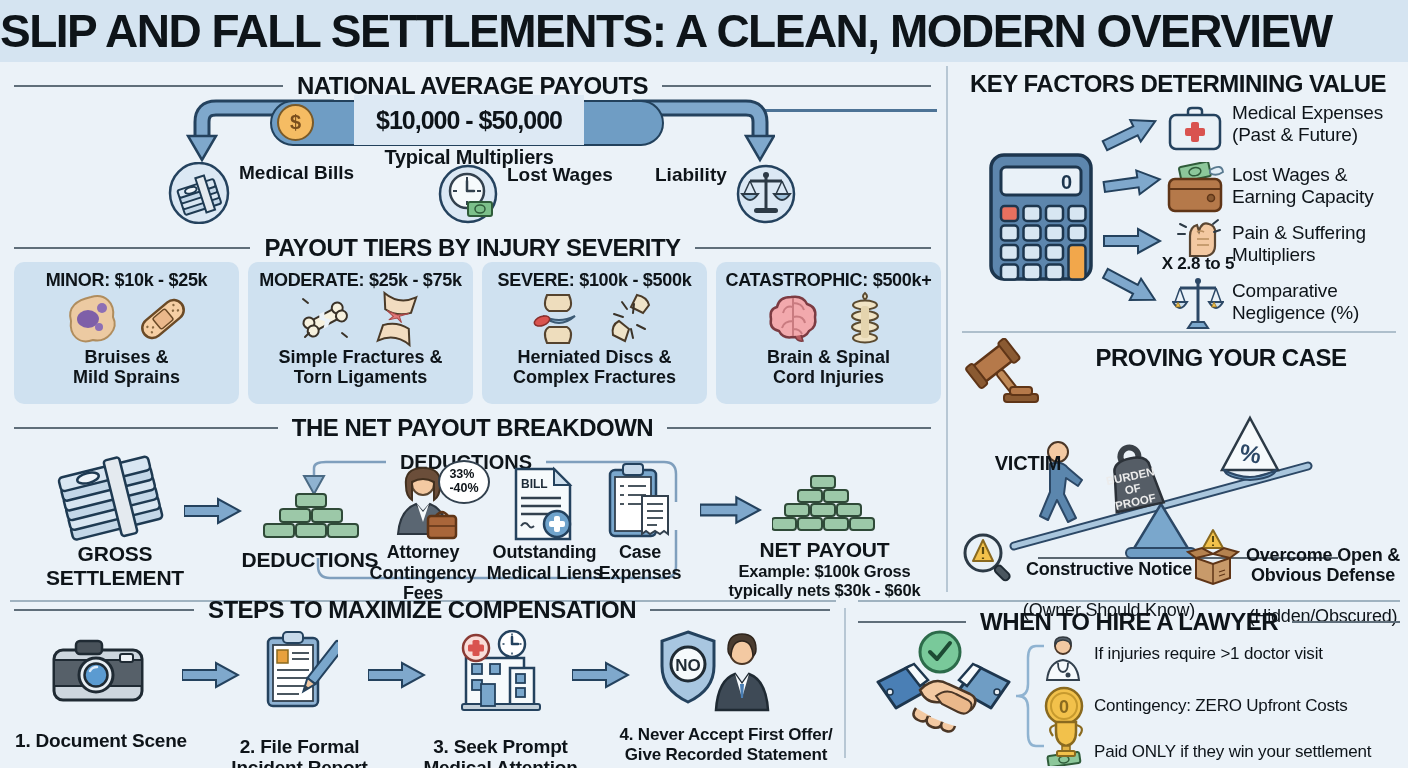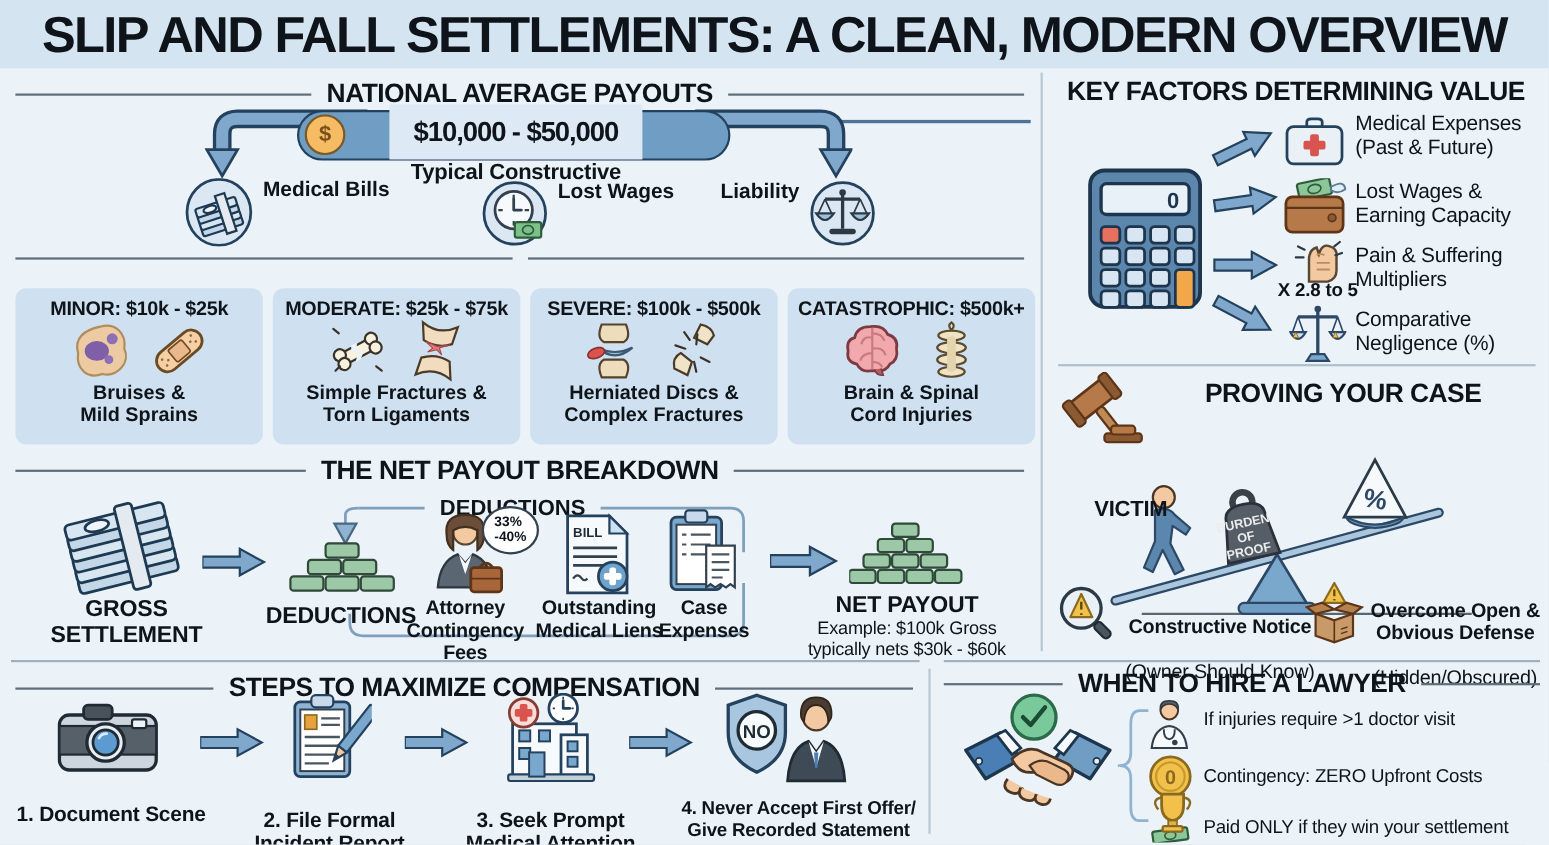--- a/index.html
+++ b/index.html
@@ -1,18 +1,18 @@
 <!DOCTYPE html>
 <html><head>
 <meta charset="utf-8">
 <style>
   html,body{margin:0;padding:0;background:#dfe9f2}
   .stage{position:relative;width:1408px;height:768px;background:#ebf2f8;font-family:"Liberation Sans",sans-serif;color:#0e1419;overflow:hidden}
   .abs{position:absolute}
-  .titleband{position:absolute;left:0;top:0;width:1408px;height:62px;background:#d5e4f1;display:flex;align-items:center;justify-content:center}
+  .titleband{position:absolute;left:0;top:0;width:1408px;height:62px;background:#d5e4f1;display:flex;align-items:center;}
   .title{font-size:46px;font-weight:bold;letter-spacing:-1.5px;white-space:nowrap}
   .hdr{position:absolute;display:flex;align-items:center;gap:14px;font-weight:bold;font-size:24px;letter-spacing:-0.5px;white-space:nowrap}
   .hdr .line{flex:1;height:2px;background:#5f6e7a}
   .hdr-plain{position:absolute;font-weight:bold;font-size:24px;letter-spacing:-0.5px;text-align:center}
   .cap{position:absolute;font-weight:bold;text-align:center;white-space:pre-line;line-height:1.14;font-size:18px;letter-spacing:-0.2px}
   .sub{font-weight:normal;text-align:center;white-space:pre-line;line-height:1.14;font-size:17px}
   .lbl{position:absolute;font-weight:normal;white-space:pre-line;line-height:1.15;font-size:19px;letter-spacing:-0.2px}
   .divider{position:absolute;background:#b7c7d4}
   .capsule{position:absolute;left:270px;top:100px;width:390px;height:42px;background:#6f9dc4;border:2.5px solid #22415c;border-radius:23px}
   .coin{position:absolute;left:5px;top:2px;width:33px;height:33px;background:#f5bc63;border:2.5px solid #7a5a28;border-radius:50%;display:flex;align-items:center;justify-content:center;font-weight:bold;font-size:20px;color:#7a4f1d}
@@ -59,21 +59,21 @@
     <path d="M2 12 H116 Q130 12 130 26 V40" fill="none" stroke="#7fa8cc" stroke-width="11"></path>
     <polygon points="116,40 144,40 130,64" fill="#7fa8cc" stroke="#24425e" stroke-width="2.5"></polygon>
   </svg>
 
   <div class="capsule">
     <div class="coin">
         <span>$</span>
       </div>
   </div>
   <div class="amountbox">$10,000 - $50,000</div>
-  <div class="cap" style="left:354px;top:146px;width:230px;font-size:20px">Typical Constructive</div>
+  <div class="cap" style="left:354px;top:146px;width:230px;font-size:20px">Typical Multipliers</div>
 
   <div class="natitem" style="left:168px;top:162px">
     <svg width="62" height="62" viewBox="0 0 62 62">
       <ellipse cx="31" cy="31" rx="29" ry="30" fill="#dbe8f4" stroke="#24425e" stroke-width="2.5"></ellipse>
       <g transform="rotate(-18 31 34)" stroke="#1e3a52" stroke-width="2">
         <rect x="12" y="40" width="38" height="8" rx="2" fill="#c3d7e8"></rect>
         <rect x="12" y="34" width="38" height="8" rx="2" fill="#d8e6f2"></rect>
         <rect x="12" y="28" width="38" height="8" rx="2" fill="#c3d7e8"></rect>
         <rect x="12" y="22" width="38" height="8" rx="2" fill="#d8e6f2"></rect>
         <ellipse cx="25" cy="26" rx="6" ry="3" fill="#eef4f9"></ellipse>
@@ -104,20 +104,21 @@
       <path d="M14 17 H46" stroke="#2c3a46" stroke-width="3"></path>
       <path d="M14 17 L8 30 M14 17 L20 30 M46 17 L40 30 M46 17 L52 30" stroke="#2c3a46" stroke-width="1.5"></path>
       <path d="M6 30 Q14 42 22 30 Z" fill="#9fc0da" stroke="#2c3a46" stroke-width="2"></path>
       <path d="M38 30 Q46 42 54 30 Z" fill="#9fc0da" stroke="#2c3a46" stroke-width="2"></path>
       <rect x="18" y="44" width="24" height="5" rx="2.5" fill="#2c3a46"></rect>
     </svg>
   </div>
 
   <div class="hdr" style="left:14px;top:234px;width:917px">
     <span class="line"></span>
+      <span>PAYOUT TIERS BY INJURY SEVERITY</span>
       <span class="line"></span>
   </div>
 
   <div class="tiercard" style="left:14px">
     <div class="tiertitle">MINOR: $10k - $25k</div>
     <div class="tiericons">
       <svg width="56" height="56" viewBox="0 0 56 56">
         <path d="M28 6 C42 2 52 12 50 26 C56 38 44 52 30 49 C16 54 6 44 8 30 C4 16 14 9 28 6 Z" fill="#eccaa2" stroke="#b08d5e" stroke-width="2"></path>
         <ellipse cx="25" cy="28" rx="11" ry="9" fill="#7e5fa8"></ellipse>
         <circle cx="39" cy="17" r="5" fill="#8d6fb5"></circle>
@@ -304,24 +305,24 @@
       <rect x="13" y="30" width="24" height="12" rx="3"></rect>
         <rect x="39" y="30" width="24" height="12" rx="3"></rect>
         <rect x="65" y="30" width="24" height="12" rx="3"></rect>
       <rect x="0" y="44" width="24" height="12" rx="3"></rect>
         <rect x="26" y="44" width="24" height="12" rx="3"></rect>
         <rect x="52" y="44" width="24" height="12" rx="3"></rect>
         <rect x="78" y="44" width="24" height="12" rx="3"></rect>
     </g>
   </svg>
   <div class="cap" style="left:742px;top:538px;width:165px;font-size:21px">NET PAYOUT</div>
-  <div class="cap" style="left:712px;top:562px;width:225px;font-weight:normal;font-size:16.5px">Example: $100k Gross
+  <div class="cap" style="left:712px;top:562px;width:225px;font-weight:bold;font-size:16.5px">Example: $100k Gross
 typically nets $30k - $60k</div>
 
-  <div class="hdr" style="left:14px;top:612px;width:816px">
+  <div class="hdr" style="left:14px;top:596px;width:816px">
     <span class="line"></span>
       <span>STEPS TO MAXIMIZE COMPENSATION</span>
       <span class="line"></span>
   </div>
 
   <svg class="abs" style="left:52px;top:638px" width="92" height="66" viewBox="0 0 92 66">
     <rect x="2" y="12" width="88" height="50" rx="9" fill="#cdd6de" stroke="#1f2a33" stroke-width="3"></rect>
     <rect x="24" y="3" width="26" height="13" rx="4" fill="#49525a" stroke="#1f2a33" stroke-width="2.5"></rect>
     <rect x="2" y="22" width="88" height="26" fill="#566069" stroke="#1f2a33" stroke-width="2"></rect>
     <rect x="68" y="16" width="13" height="8" rx="2" fill="#eef2f6" stroke="#1f2a33" stroke-width="2"></rect>

